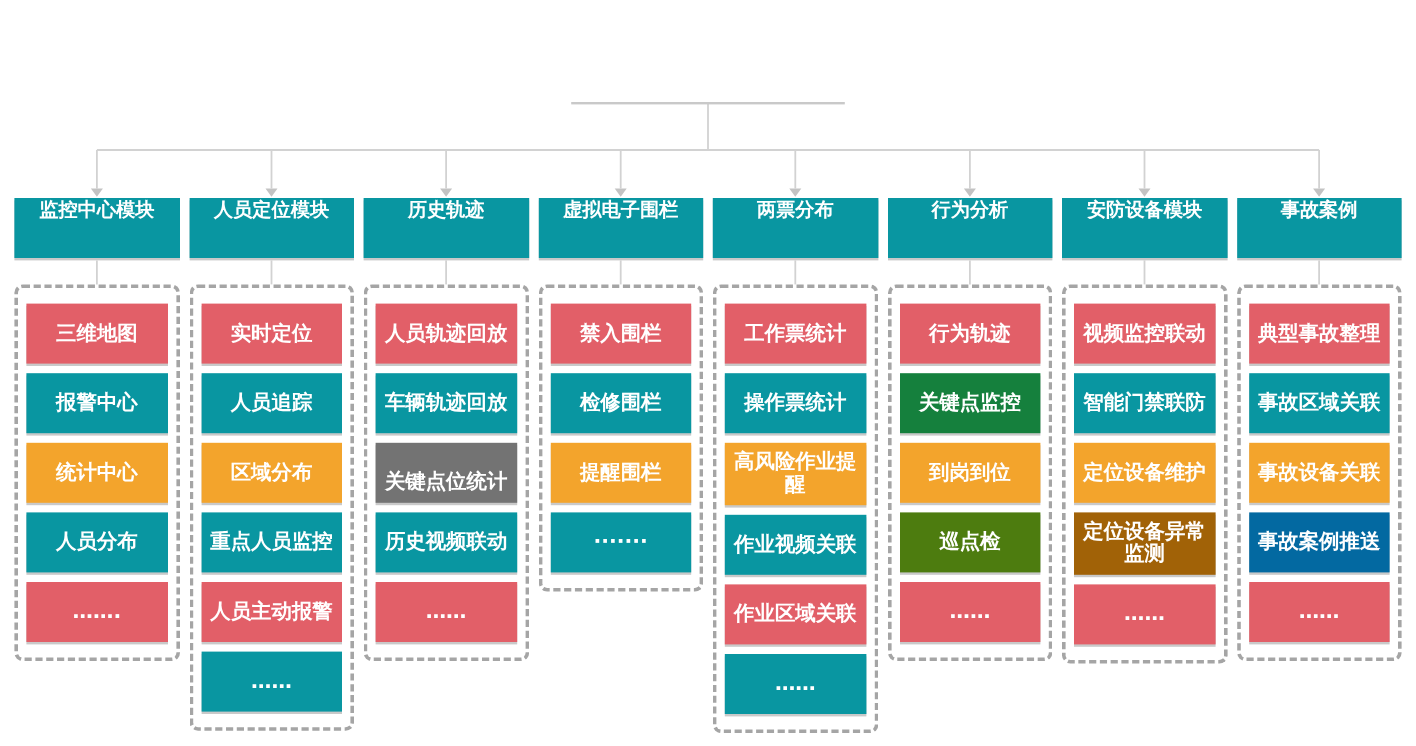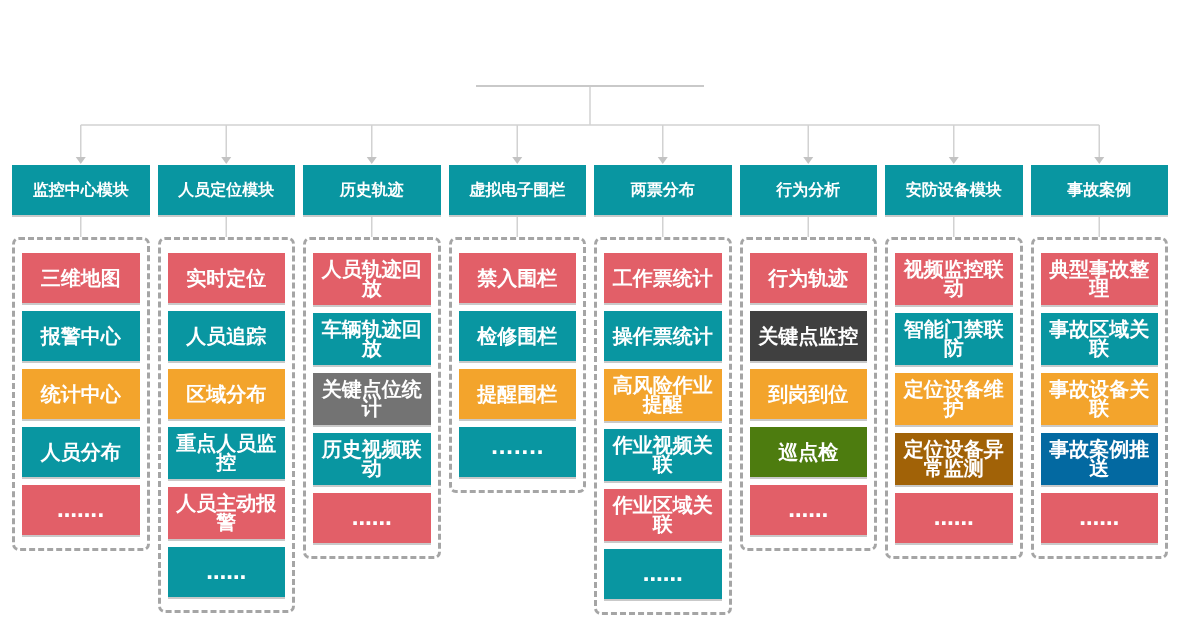--- a/index.html
+++ b/index.html
@@ -40,39 +40,39 @@
     box-sizing: border-box;
     padding: 0 12px;
     display: grid;
     grid-template-columns: repeat(8, 1fr);
     column-gap: 8px;
     z-index: 2;
   }
   .column { display: flex; flex-direction: column; align-items: stretch; }
   .module-header {
     height: 50px;
-    display: flex; align-items: center; justify-content: center;
+    display: flex; justify-content: center;
     color: #ffffff; font-size: 16px; font-weight: bold;
     text-align: center;
     box-shadow: 0 2px 0 #c9c9c9;
     margin-bottom: 22px;
   }
   .dashed-group {
     border: 3px dashed #a5a5a5;
     border-radius: 7px;
     padding: 13px 7px;
     display: flex; flex-direction: column; gap: 8px;
     background: transparent;
   }
   .item {
     min-height: 50px;
     box-sizing: border-box;
     display: flex; align-items: center; justify-content: center;
     padding: 7px 4px;
-    color: #ffffff; font-size: 20px; font-weight: bold;
+    color: #ffffff; font-size: 17px; font-weight: bold;
     text-align: center;
     line-height: 19px;
     box-shadow: 0 2px 0 #c9c9c9;
   }
   .item .label { display: inline-block; max-width: 6.4em; }
 </style>
 </head>
 <body>
 
 <div id="canvas">
@@ -224,21 +224,21 @@
         </div>
       </div>
       <div class="column">
         <div class="module-header" style="background: rgb(9, 150, 161);">
           <span class="label">行为分析</span>
         </div>
         <div class="dashed-group" style="border-color: rgb(165, 165, 165);">
           <div class="item" style="background: rgb(226, 95, 104);">
             <span class="label">行为轨迹</span>
           </div>
-          <div class="item" style="background: #404040;">
+          <div class="item" style="background: #15803d;">
             <span class="label">关键点监控</span>
           </div>
           <div class="item" style="background: rgb(243, 164, 44);">
             <span class="label">到岗到位</span>
           </div>
           <div class="item" style="background: #4d7c0f;">
             <span class="label">巡点检</span>
           </div>
           <div class="item" style="background: rgb(226, 95, 104);">
             <span class="label">……</span>

